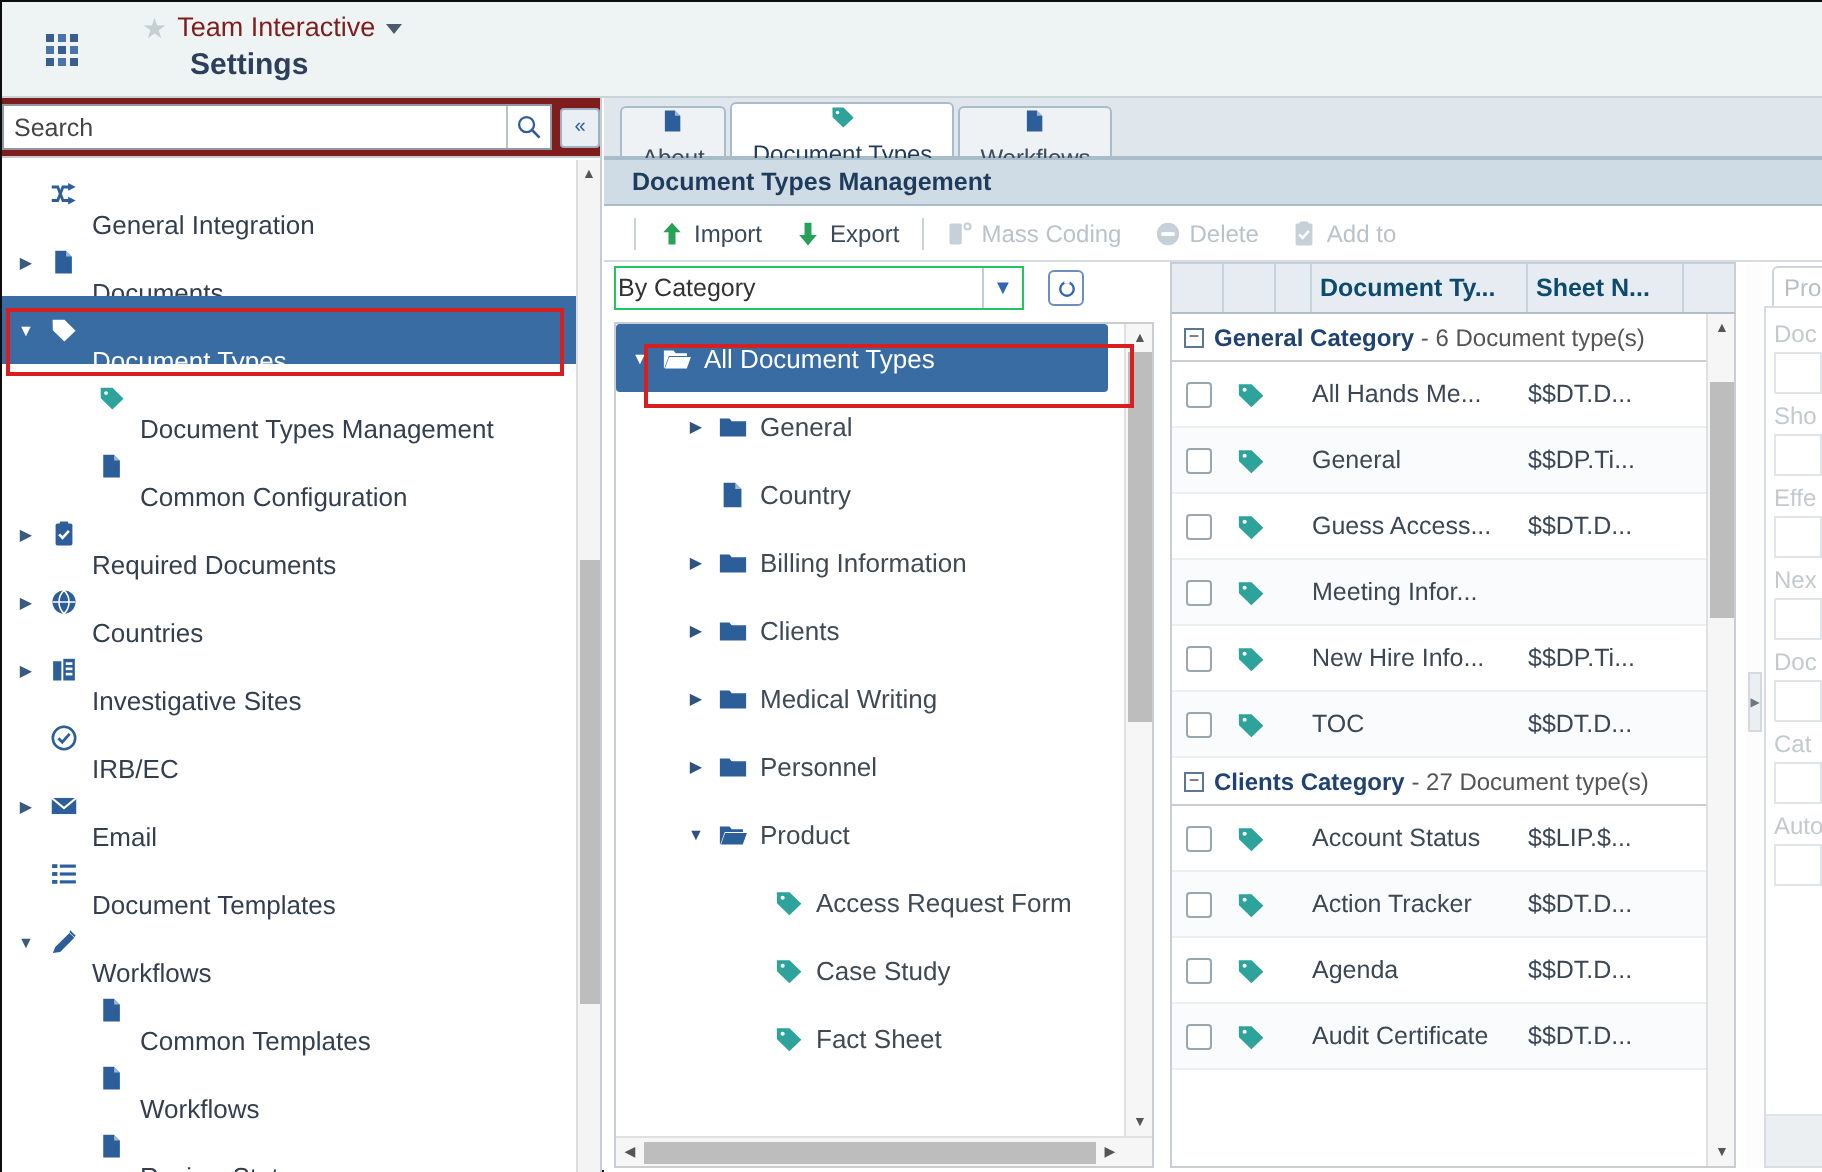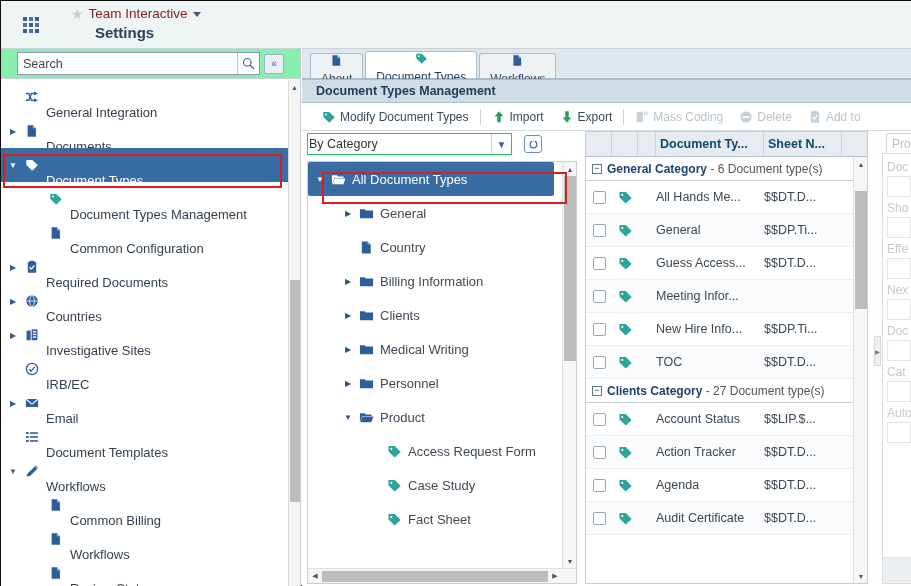--- a/index.html
+++ b/index.html
@@ -29,22 +29,22 @@
   .team-name { color:#7f1d1d; font-size:13.5px; }
   .caret-d { width:0;height:0;border-left:4px solid transparent;border-right:4px solid transparent;border-top:5px solid #4c5b6b; }
   .settings-title { color:#2d3f5c; font-size:15px; font-weight:bold; padding-left:24px; margin-top:3px; }
 
   
   .sidebar {
     position:absolute; left:0; top:48px; width:300px; height:537px;
     background:#fff; border-right:1px solid #c7cdd2;
   }
   .search-row {
-    height:30px; background:#86efac; display:flex; align-items:center;
-    padding:3px 16px; gap:4px; border-bottom:1px solid #c7cdd2;
+    height:30px; background:#7f1d1d; display:flex; align-items:center;
+    padding:3px 0; gap:4px; border-bottom:1px solid #c7cdd2;
   }
   .search-wrap { flex:1; display:flex; height:23px; border:1px solid #8c9aa5; background:#fff; }
   .search-input { flex:1; border:0; outline:none; padding:0 5px; font-size:12.5px; color:#444;
     font-family:"Liberation Sans", sans-serif; background:transparent; }
   .search-input::placeholder { color:#444; opacity:1; }
   .search-btn { width:22px; border-left:1px solid #b8c2c9; display:flex; align-items:center; justify-content:center;
     background:#fff; cursor:pointer; color:#2f5c9e; }
   .collapse-btn { width:20px; height:20px; border:1px solid #9fb0c4; border-radius:2px; background:#e9eff4;
     color:#2f5c9e; display:flex; align-items:center; justify-content:center; font-size:10px; cursor:pointer; }
 
@@ -344,21 +344,21 @@
           </span>
           <span class="nav-lbl">Workflows</span>
         </div>
         <div class="nav-item indent1">
           <span class="nicon">
             <svg width="14" height="14" viewBox="0 0 16 16">
               <path d="M3 1.5 h6.2 l3.3 3.3 V14.5 H3 Z" fill="#2c5f99"></path>
               <path d="M9.2 1.5 v3.3 h3.3 Z" fill="#ffffff" opacity=".55"></path>
             </svg>
           </span>
-          <span class="nav-lbl">Common Billing</span>
+          <span class="nav-lbl">Common Templates</span>
         </div>
         <div class="nav-item indent1">
           <span class="nicon">
             <svg width="14" height="14" viewBox="0 0 16 16">
               <path d="M3 1.5 h6.2 l3.3 3.3 V14.5 H3 Z" fill="#2c5f99"></path>
               <path d="M9.2 1.5 v3.3 h3.3 Z" fill="#ffffff" opacity=".55"></path>
             </svg>
           </span>
           <span class="nav-lbl">Workflows</span>
         </div>
@@ -409,29 +409,20 @@
           </svg>
         </span>
         <span>Workflows</span>
         <span class="closex">✖</span>
       </div>
     </div>
 
   <div class="content">
     <div class="panel-title">Document Types Management</div>
     <div class="toolbar">
-        <div class="tbtn">
-          <span>
-            <svg width="14" height="14" viewBox="0 0 16 16">
-              <path d="M1.5 2.2 L8.3 2.2 L14.6 8.4 L8.2 14.5 L1.6 8.1 Z" fill="#2ea39b"></path>
-              <circle cx="4.6" cy="5.2" r="1.1" fill="#ffffff"></circle>
-            </svg>
-          </span>
-          <span>Modify Document Types</span>
-        </div>
         <div class="tsep"></div>
         <div class="tbtn">
           <span>
             <svg width="14" height="14" viewBox="0 0 16 16">
               <path d="M8 1.5 L13 7 H10 V14 H6 V7 H3 Z" fill="#28a05a"></path>
             </svg>
           </span>
           <span>Import</span>
         </div>
         <div class="tbtn">

